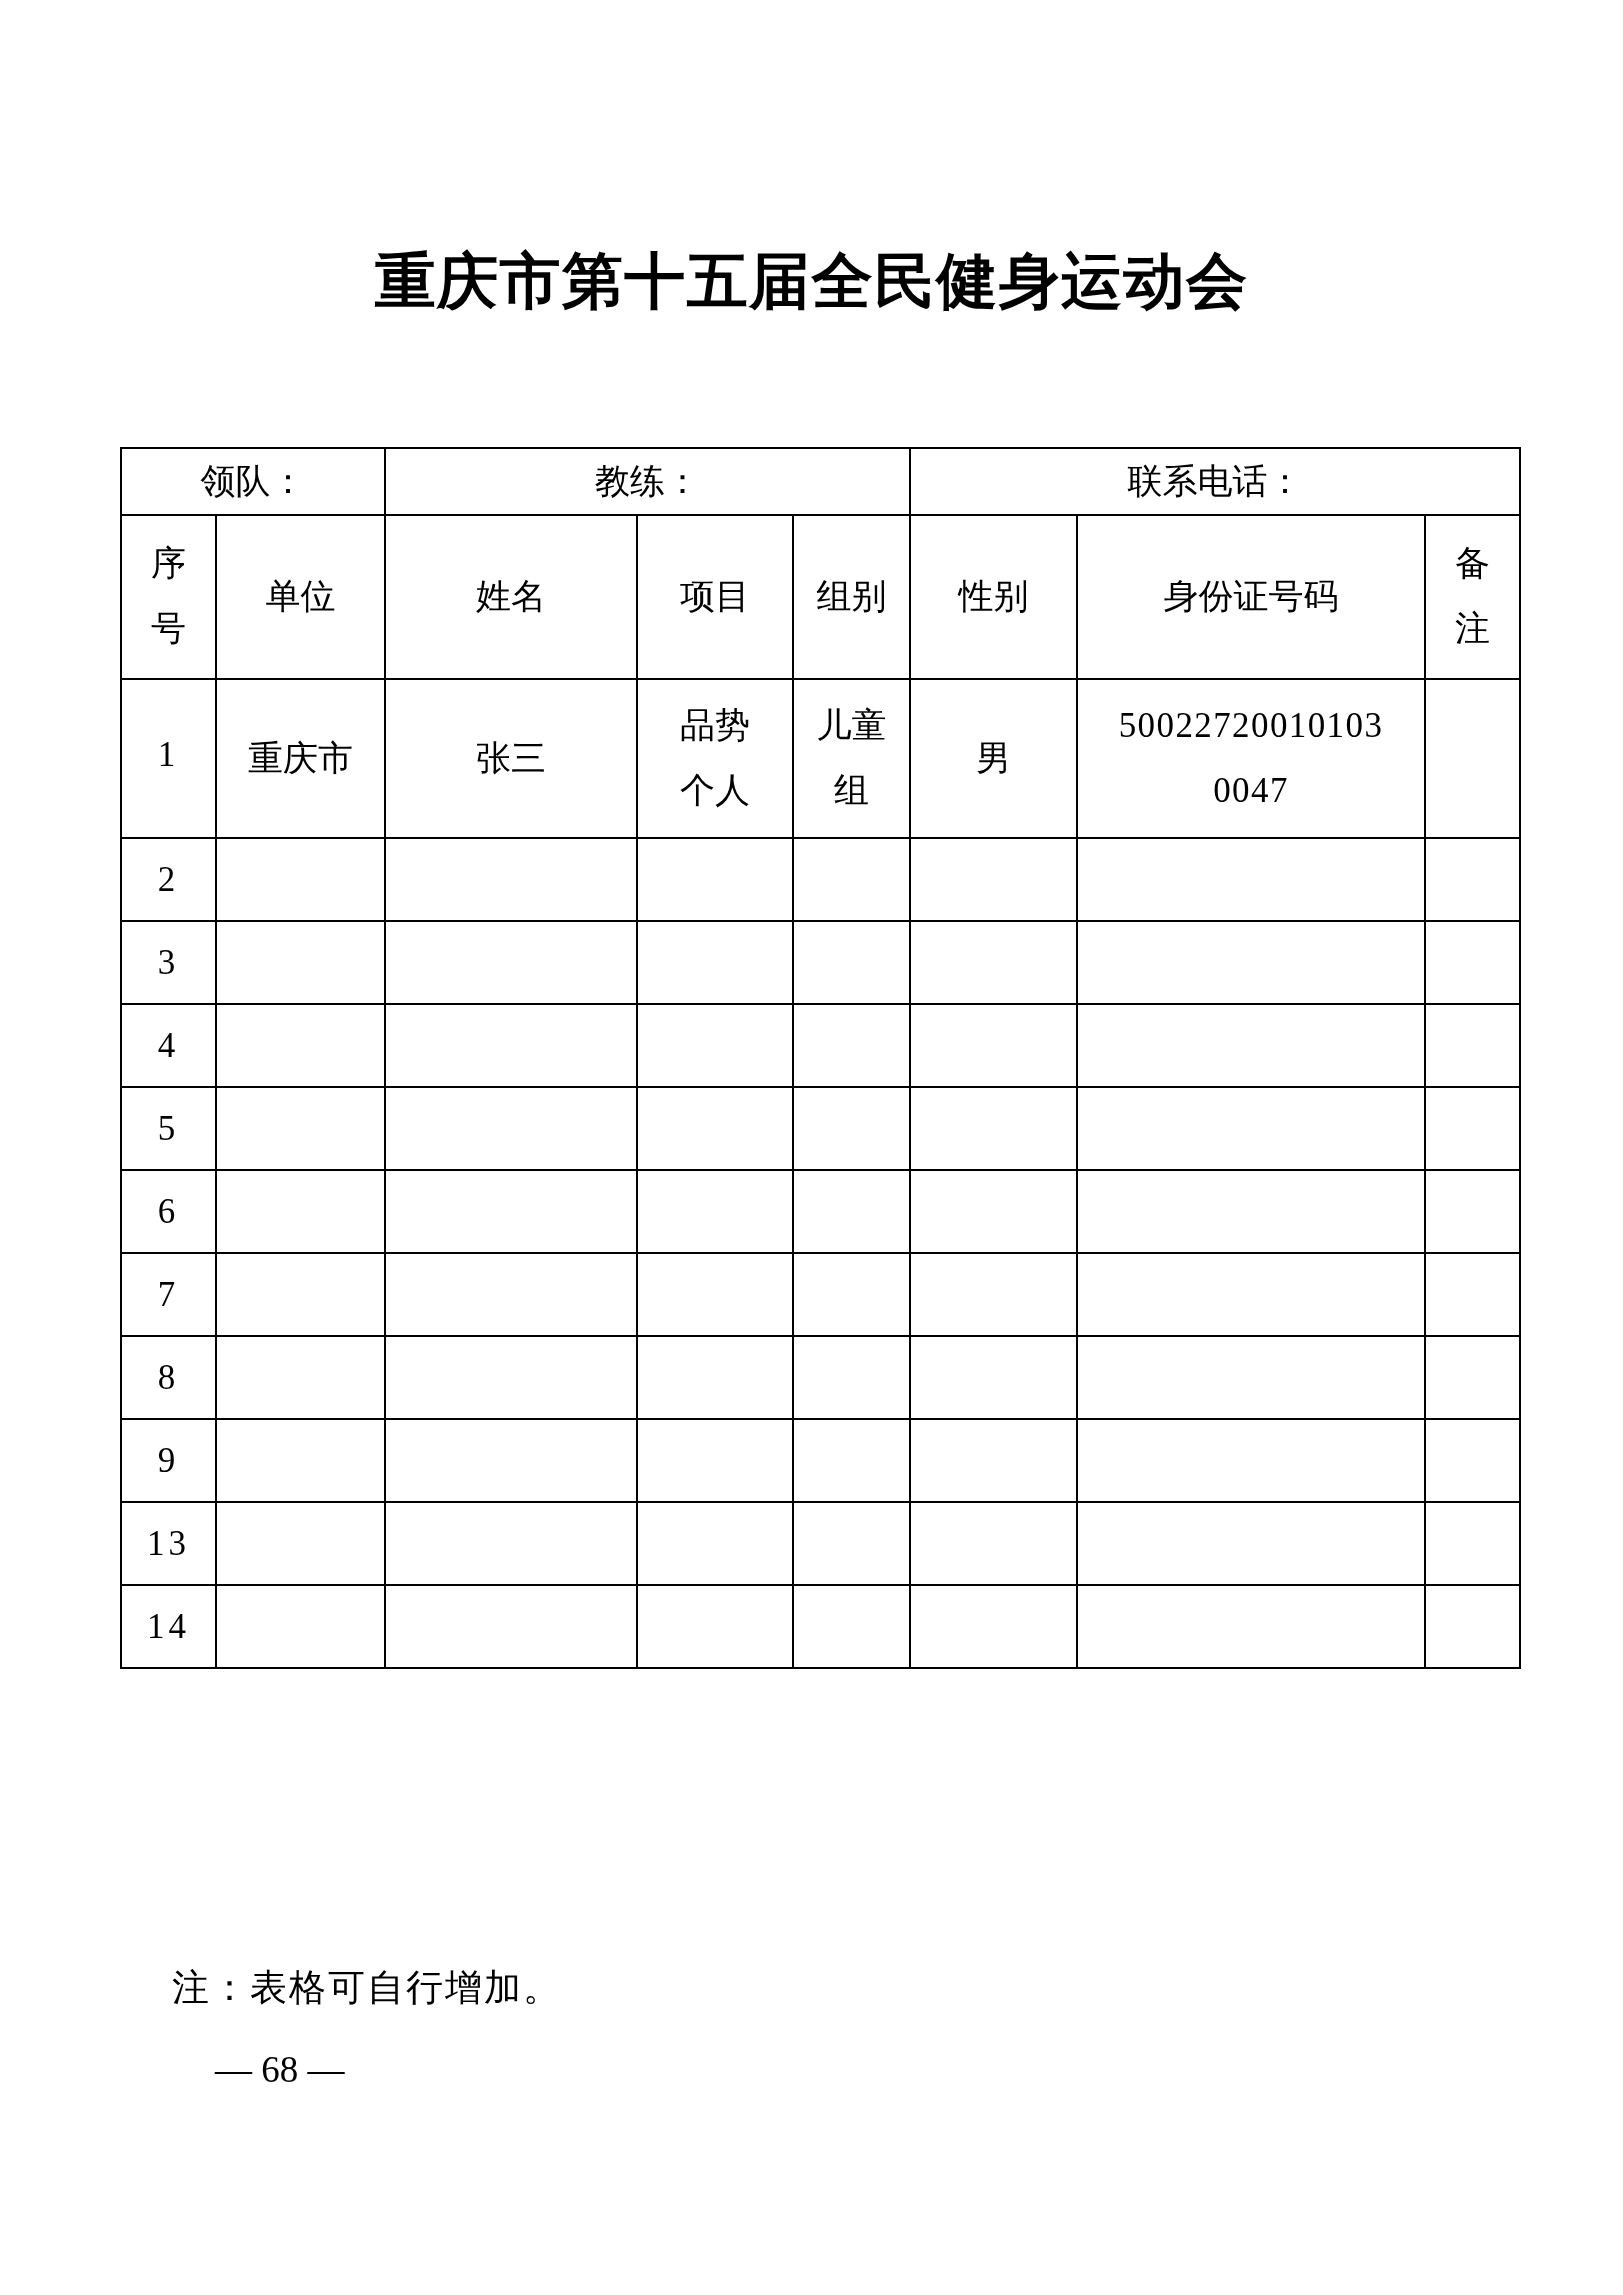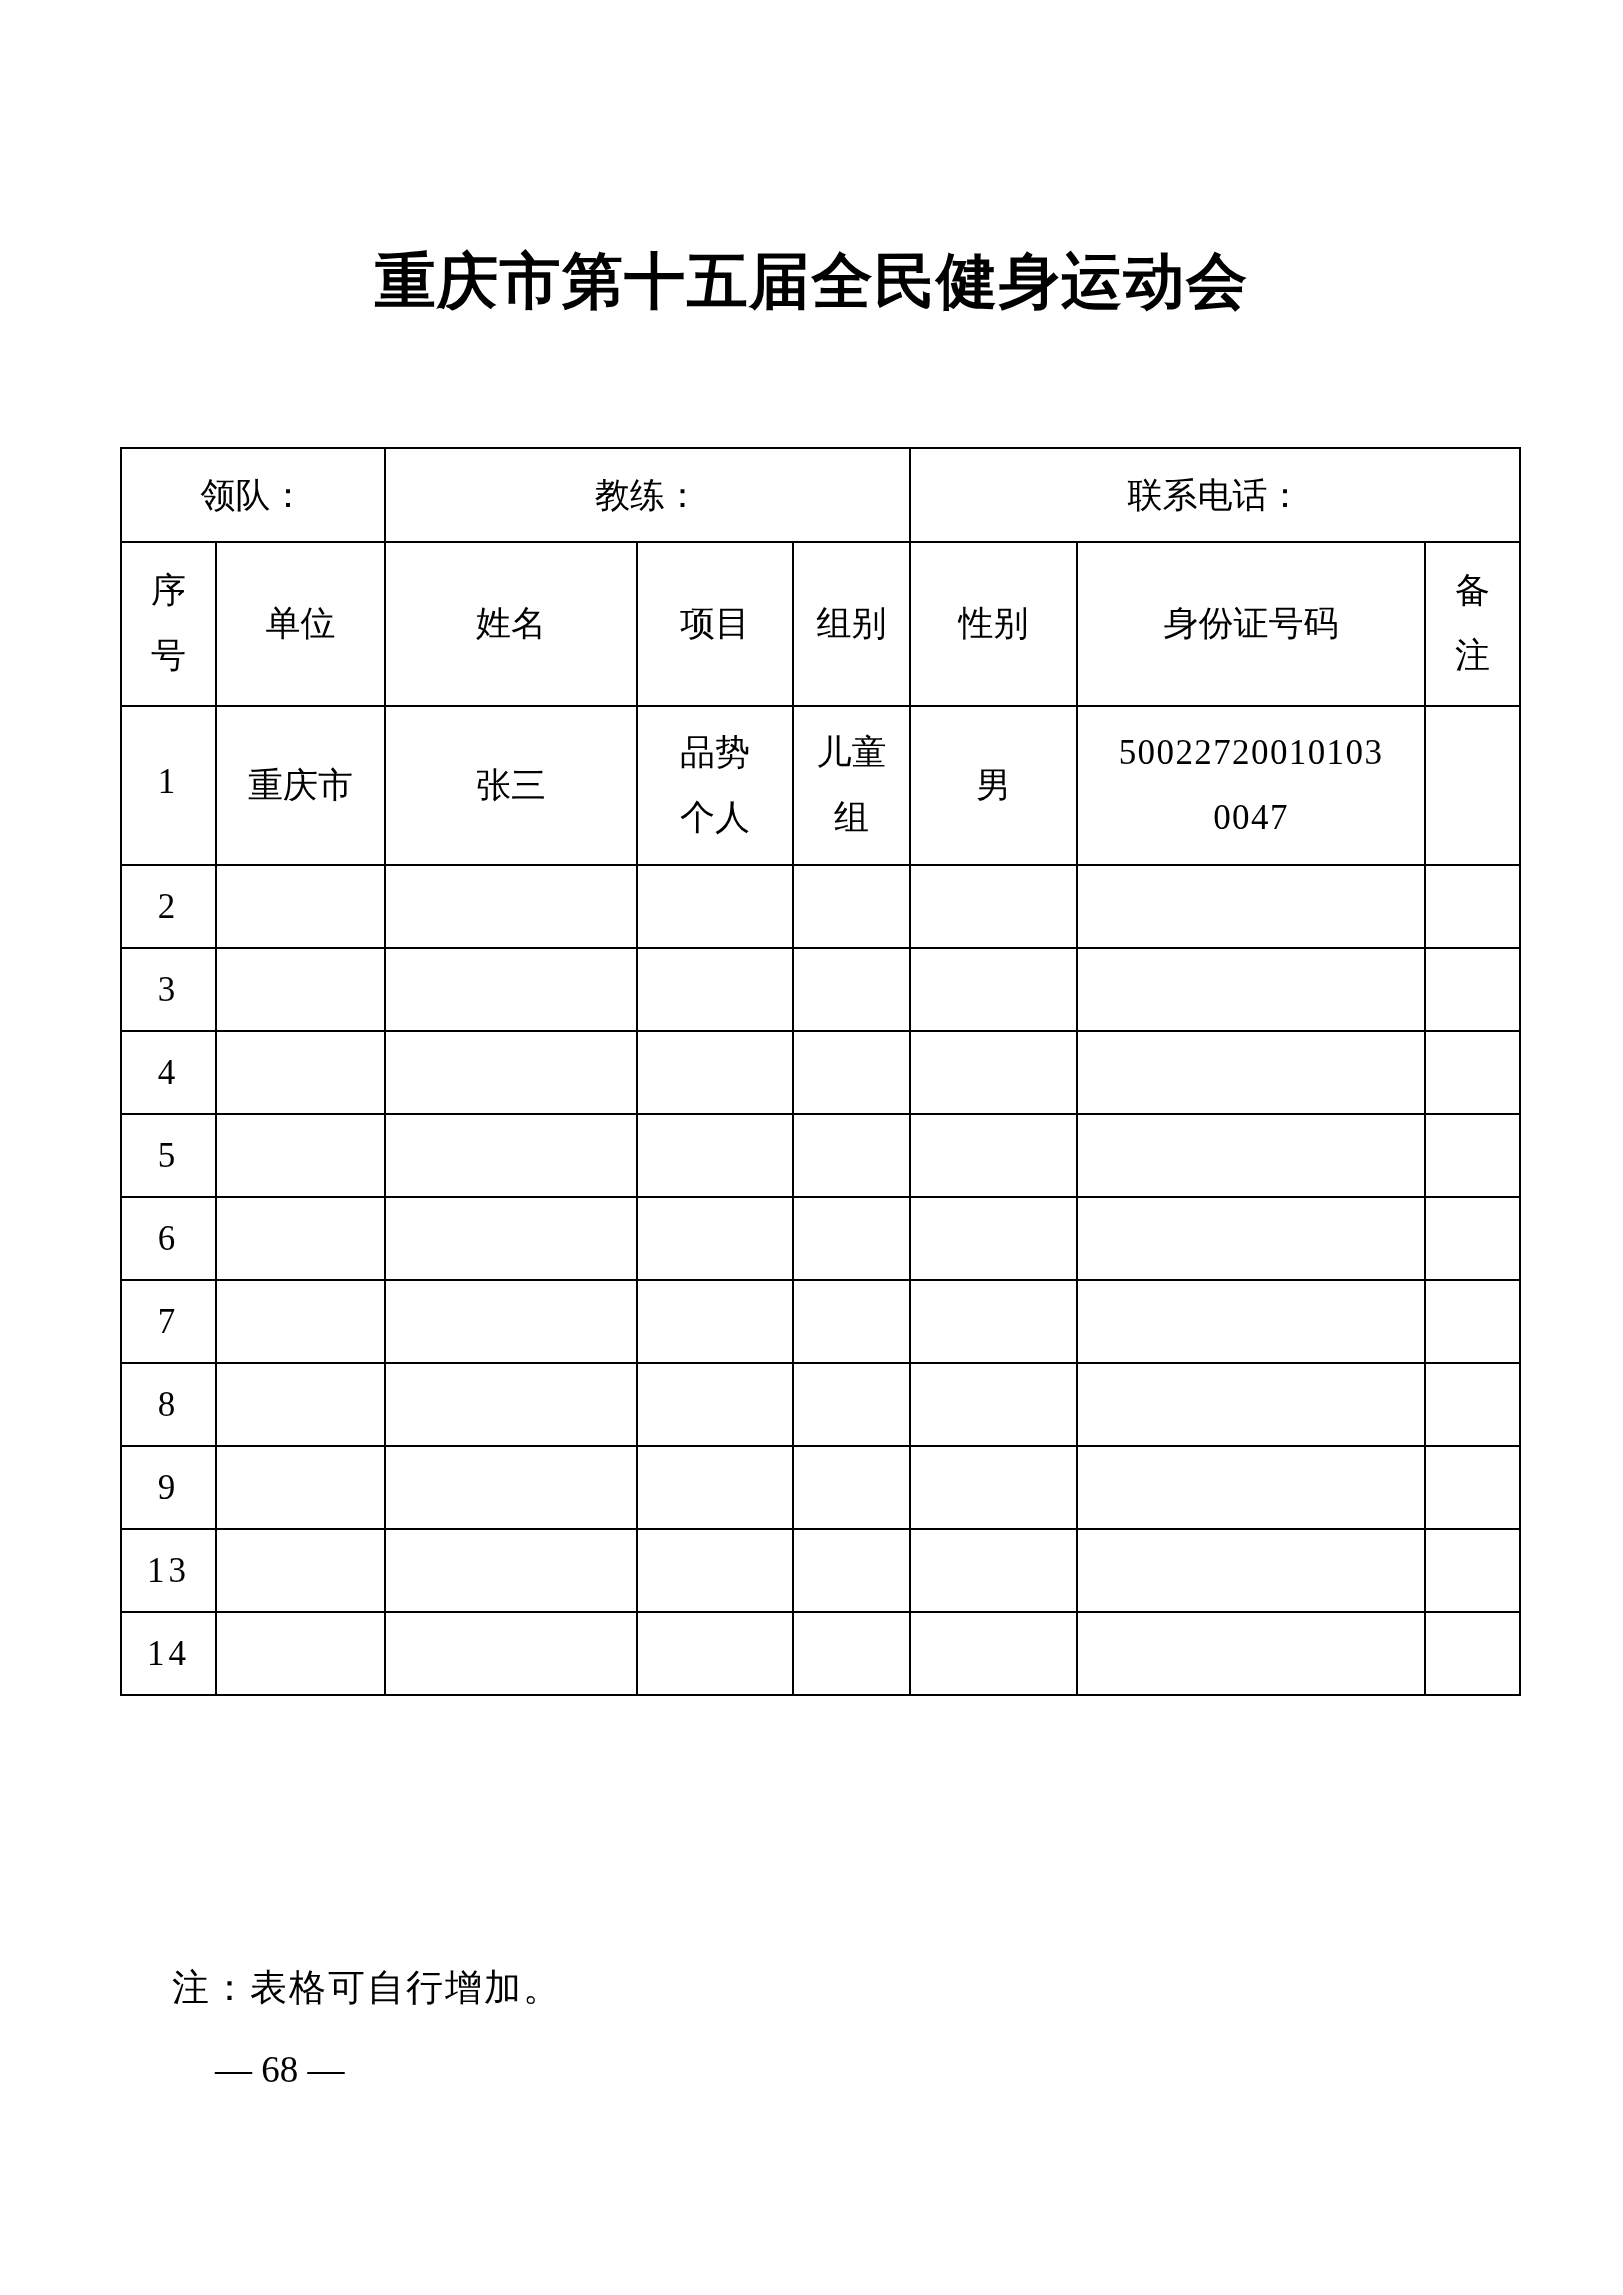--- a/index.html
+++ b/index.html
@@ -25,21 +25,21 @@
     border-collapse:collapse;table-layout:fixed;
     font-size:35px;color:#000000;
     border:2.7px solid #000000;
   }
   table.form td{
     border:2px solid #000000;
     border-top-width:2.7px;border-bottom-width:2.7px;
     text-align:center;vertical-align:middle;
     padding:0;overflow:hidden;
   }
-  tr.r-top{height:94px;margin-top:37px;}
+  tr.r-top{height:67px;margin-top:37px;}
   td.lbl{text-align:left;padding-left:15px;}
   tr.r-head{height:164px;}
   tr.r-head td{line-height:1.85;}
   tr.r-first{height:159px;}
   tr.r-data{height:83px;}
   .pre{white-space:pre-line;}
   .two{line-height:1.85;margin-left:40px;}
   td.seq{
     vertical-align:bottom;
     padding-bottom:11px;line-height:1;

